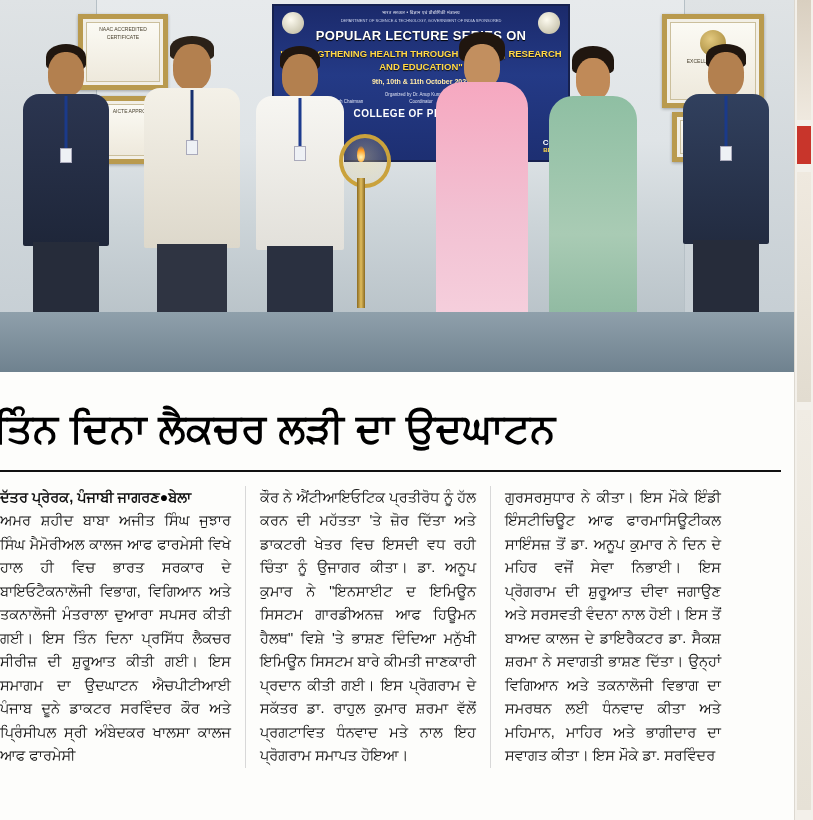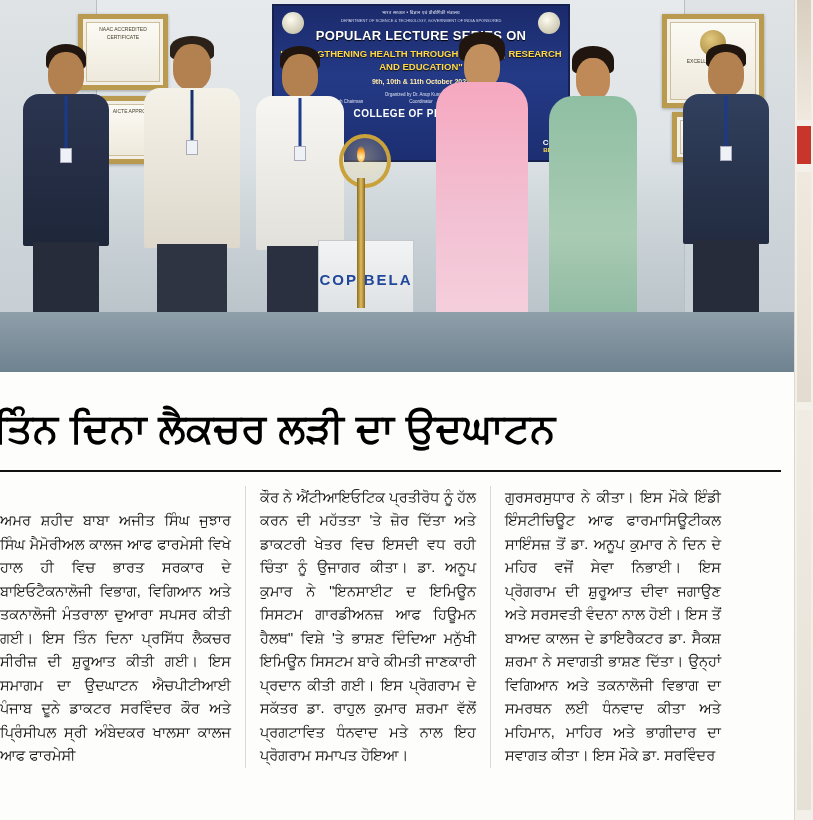--- a/index.html
+++ b/index.html
@@ -399,40 +399,40 @@
 
     <div class="person" style="left:678px; width:96px; height:330px;">
       <div class="hair" style="top:2px;width:40px;height:24px;"></div>
       <div class="head" style="top:10px;width:36px;height:44px;"></div>
       <div class="body" style="top:52px;width:86px;height:150px;background:linear-gradient(180deg,#31405e,#222b40);"></div>
       <div class="lanyard" style="top:54px;height:52px;"></div>
       <div class="badge" style="top:104px;"></div>
       <div class="legs" style="top:198px;width:66px;height:132px;background:#262c3a;"></div>
     </div>
 
-    <div class="podium">
-      <span>COP
-BELA</span>
-    </div>
     <div class="lamp">
       <div class="ring"></div>
       <div class="flame"></div>
       <div class="stem"></div>
       <div class="base"></div>
     </div>
 
     <div class="floor"></div>
   </div>
 
 
   <div class="headline">ਤਿੰਨ ਦਿਨਾ ਲੈਕਚਰ ਲੜੀ ਦਾ ਉਦਘਾਟਨ</div>
   <div class="rule"></div>
 
   <div class="cols">
     <div class="col">
+      <span class="byline">
+        <span>ਦੱਤਰ ਪ੍ਰੇਰਕ</span>,
+        <span>ਪੰਜਾਬੀ ਜਾਗਰਣ</span><span class="dot">●</span><span>ਬੇਲਾ</span>
+      </span>
       <br>
       <span>ਅਮਰ ਸ਼ਹੀਦ ਬਾਬਾ ਅਜੀਤ ਸਿੰਘ ਜੁਝਾਰ ਸਿੰਘ ਮੈਮੋਰੀਅਲ ਕਾਲਜ ਆਫ ਫਾਰਮੇਸੀ ਵਿਖੇ ਹਾਲ ਹੀ ਵਿਚ ਭਾਰਤ ਸਰਕਾਰ ਦੇ ਬਾਇਓਟੈਕਨਾਲੋਜੀ ਵਿਭਾਗ, ਵਿਗਿਆਨ ਅਤੇ ਤਕਨਾਲੋਜੀ ਮੰਤਰਾਲਾ ਦੁਆਰਾ ਸਪਸਰ ਕੀਤੀ ਗਈ। ਇਸ ਤਿੰਨ ਦਿਨਾ ਪ੍ਰਸਿੱਧ ਲੈਕਚਰ ਸੀਰੀਜ਼ ਦੀ ਸ਼ੁਰੂਆਤ ਕੀਤੀ ਗਈ। ਇਸ ਸਮਾਗਮ ਦਾ ਉਦਘਾਟਨ ਐਚਪੀਟੀਆਈ ਪੰਜਾਬ ਦੂਨੇ ਡਾਕਟਰ ਸਰਵਿੰਦਰ ਕੌਰ ਅਤੇ ਪ੍ਰਿੰਸੀਪਲ ਸ੍ਰੀ ਅੰਬੇਦਕਰ ਖਾਲਸਾ ਕਾਲਜ ਆਫ ਫਾਰਮੇਸੀ</span>
     </div>
     <div class="col">
       <span>ਕੌਰ ਨੇ ਐਂਟੀਆਇਓਟਿਕ ਪ੍ਰਤੀਰੋਧ ਨੂੰ ਹੱਲ ਕਰਨ ਦੀ ਮਹੱਤਤਾ 'ਤੇ ਜ਼ੋਰ ਦਿੱਤਾ ਅਤੇ ਡਾਕਟਰੀ ਖੇਤਰ ਵਿਚ ਇਸਦੀ ਵਧ ਰਹੀ ਚਿੰਤਾ ਨੂੰ ਉਜਾਗਰ ਕੀਤਾ। ਡਾ. ਅਨੂਪ ਕੁਮਾਰ ਨੇ "ਇਨਸਾਈਟ ਦ ਇਮਿਊਨ ਸਿਸਟਮ ਗਾਰਡੀਅਨਜ਼ ਆਫ ਹਿਊਮਨ ਹੈਲਥ" ਵਿਸ਼ੇ 'ਤੇ ਭਾਸ਼ਣ ਦਿੰਦਿਆ ਮਨੁੱਖੀ ਇਮਿਊਨ ਸਿਸਟਮ ਬਾਰੇ ਕੀਮਤੀ ਜਾਣਕਾਰੀ ਪ੍ਰਦਾਨ ਕੀਤੀ ਗਈ। ਇਸ ਪ੍ਰੋਗਰਾਮ ਦੇ ਸਕੱਤਰ ਡਾ. ਰਾਹੁਲ ਕੁਮਾਰ ਸ਼ਰਮਾ ਵੱਲੋਂ ਪ੍ਰਗਟਾਵਿਤ ਧੰਨਵਾਦ ਮਤੇ ਨਾਲ ਇਹ ਪ੍ਰੋਗਰਾਮ ਸਮਾਪਤ ਹੋਇਆ।</span>
     </div>
     <div class="col">
       <span>ਗੁਰਸਰਸੁਧਾਰ ਨੇ ਕੀਤਾ। ਇਸ ਮੌਕੇ ਇੰਡੀ ਇੰਸਟੀਚਿਊਟ ਆਫ ਫਾਰਮਾਸਿਊਟੀਕਲ ਸਾਇੰਸਜ਼ ਤੋਂ ਡਾ. ਅਨੂਪ ਕੁਮਾਰ ਨੇ ਦਿਨ ਦੇ ਮਹਿਰ ਵਜੋਂ ਸੇਵਾ ਨਿਭਾਈ। ਇਸ ਪ੍ਰੋਗਰਾਮ ਦੀ ਸ਼ੁਰੂਆਤ ਦੀਵਾ ਜਗਾਉਣ ਅਤੇ ਸਰਸਵਤੀ ਵੰਦਨਾ ਨਾਲ ਹੋਈ। ਇਸ ਤੋਂ ਬਾਅਦ ਕਾਲਜ ਦੇ ਡਾਇਰੈਕਟਰ ਡਾ. ਸੈਕਸ਼ ਸ਼ਰਮਾ ਨੇ ਸਵਾਗਤੀ ਭਾਸ਼ਣ ਦਿੱਤਾ। ਉਨ੍ਹਾਂ ਵਿਗਿਆਨ ਅਤੇ ਤਕਨਾਲੋਜੀ ਵਿਭਾਗ ਦਾ ਸਮਰਥਨ ਲਈ ਧੰਨਵਾਦ ਕੀਤਾ ਅਤੇ ਮਹਿਮਾਨ, ਮਾਹਿਰ ਅਤੇ ਭਾਗੀਦਾਰ ਦਾ ਸਵਾਗਤ ਕੀਤਾ। ਇਸ ਮੌਕੇ ਡਾ. ਸਰਵਿੰਦਰ</span>
     </div>
   </div>

